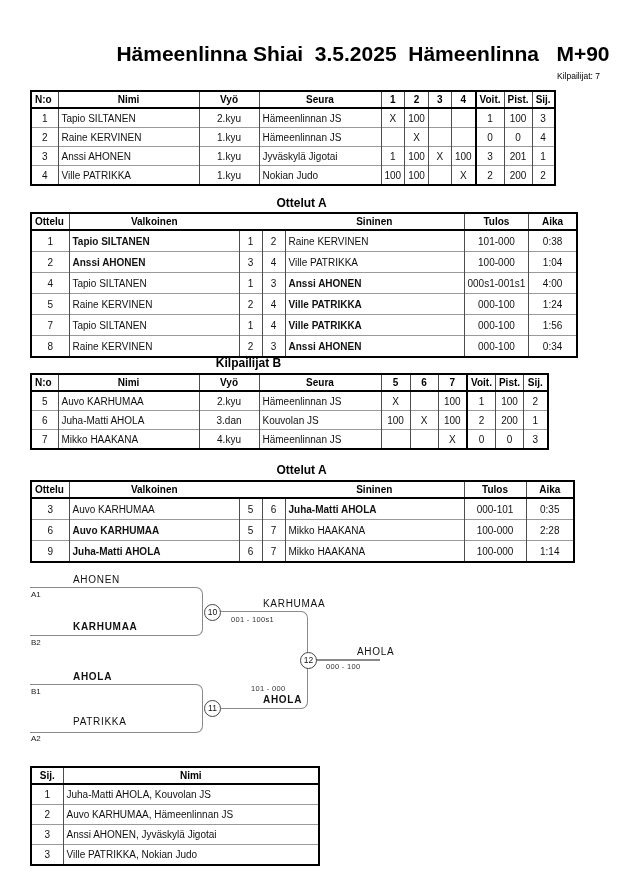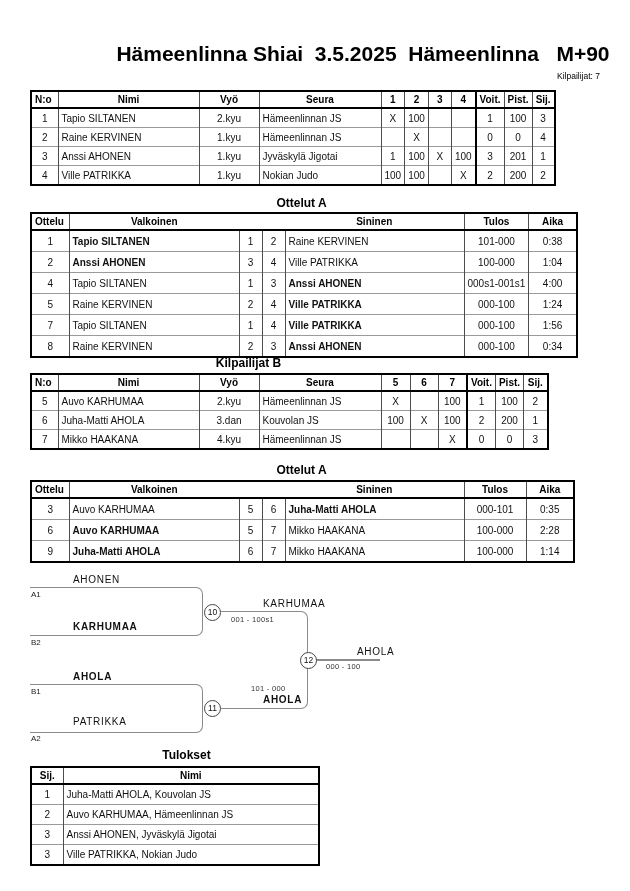--- a/index.html
+++ b/index.html
@@ -347,21 +347,20 @@
 
     <div class="mcircle" style="left:204px;top:700px;">11</div>
     <div class="bname b" style="left:229px;top:694px;">AHOLA</div>
     <div class="bscore" style="left:232px;top:684px;margin-left:19px;">101 - 000</div>
 
     <div class="mcircle" style="left:300px;top:652px;">12</div>
     <div class="bname" style="left:323px;top:646px;">AHOLA</div>
     <div class="bscore" style="left:326px;top:662px;">000 - 100</div>
   </div>
 
-  <div class="abs sechead" style="left:30px;top:748px;width:313px;">Tulokset</div>
 
   <table class="tbl tul" style="left:30px;top:766px;">
     <colgroup>
         <col style="width:32px">
         <col style="width:256px">
       </colgroup>
     <tbody>
         <tr>
       <th class="c">Sij.</th>
       <th class="c">Nimi</th>

